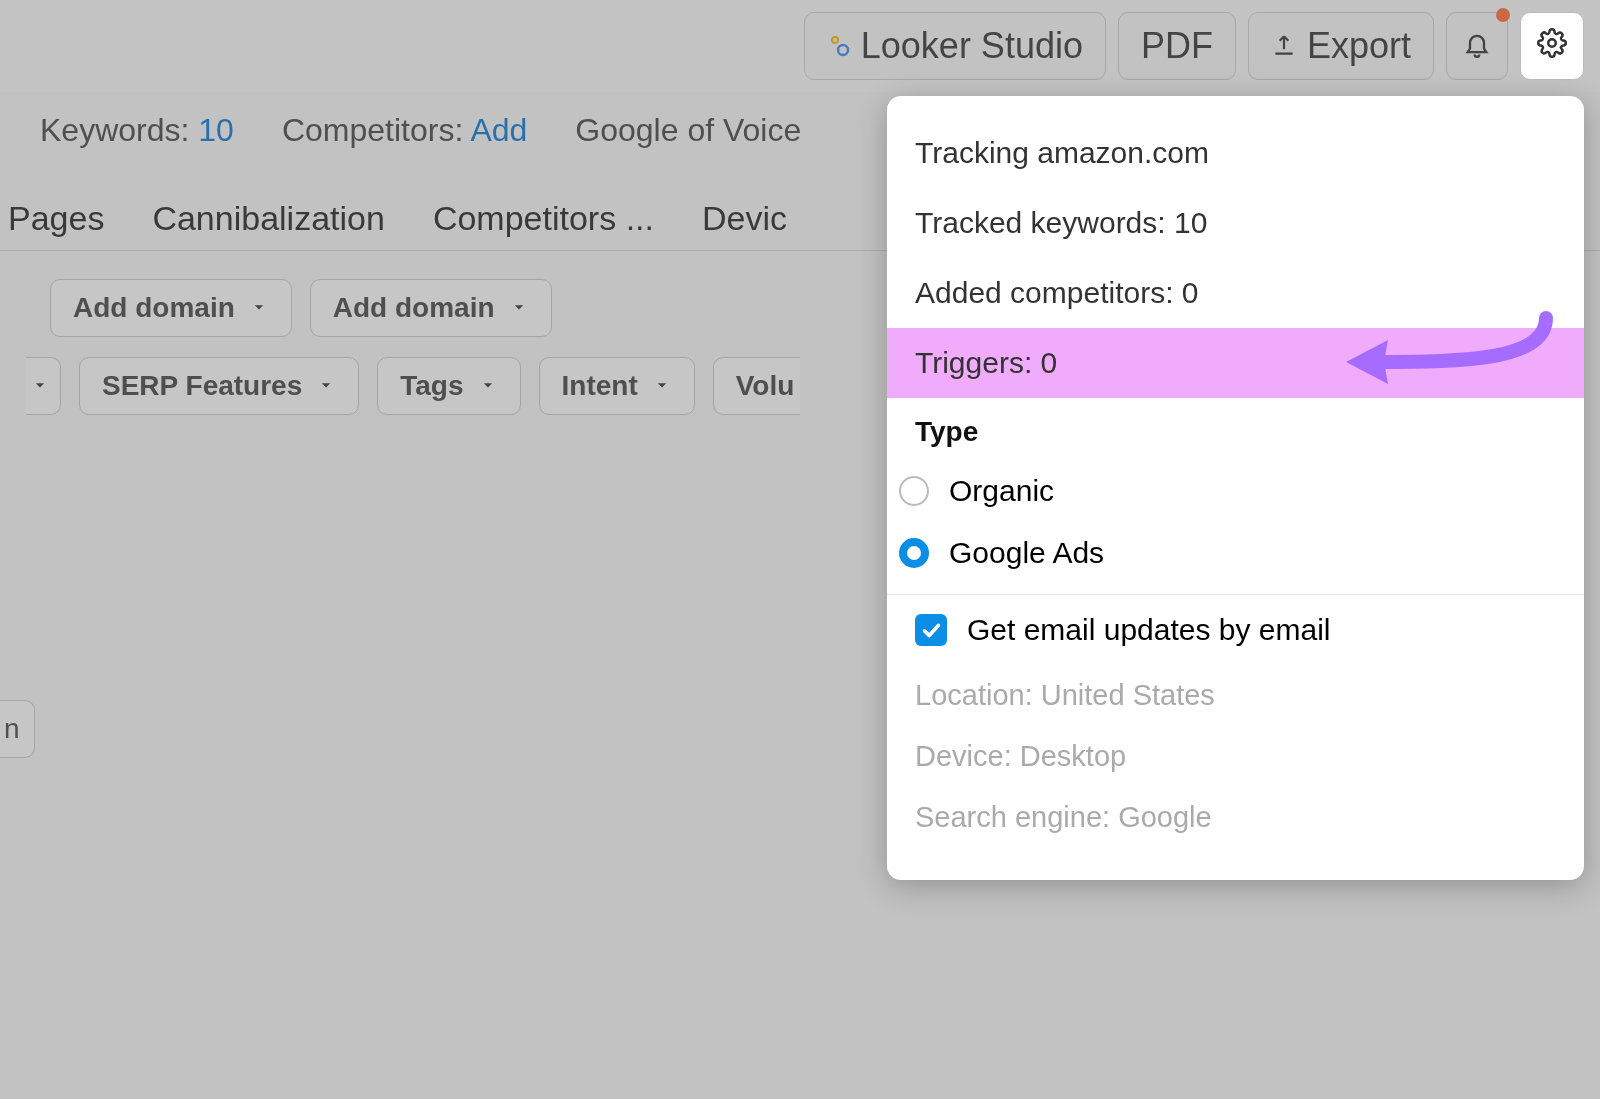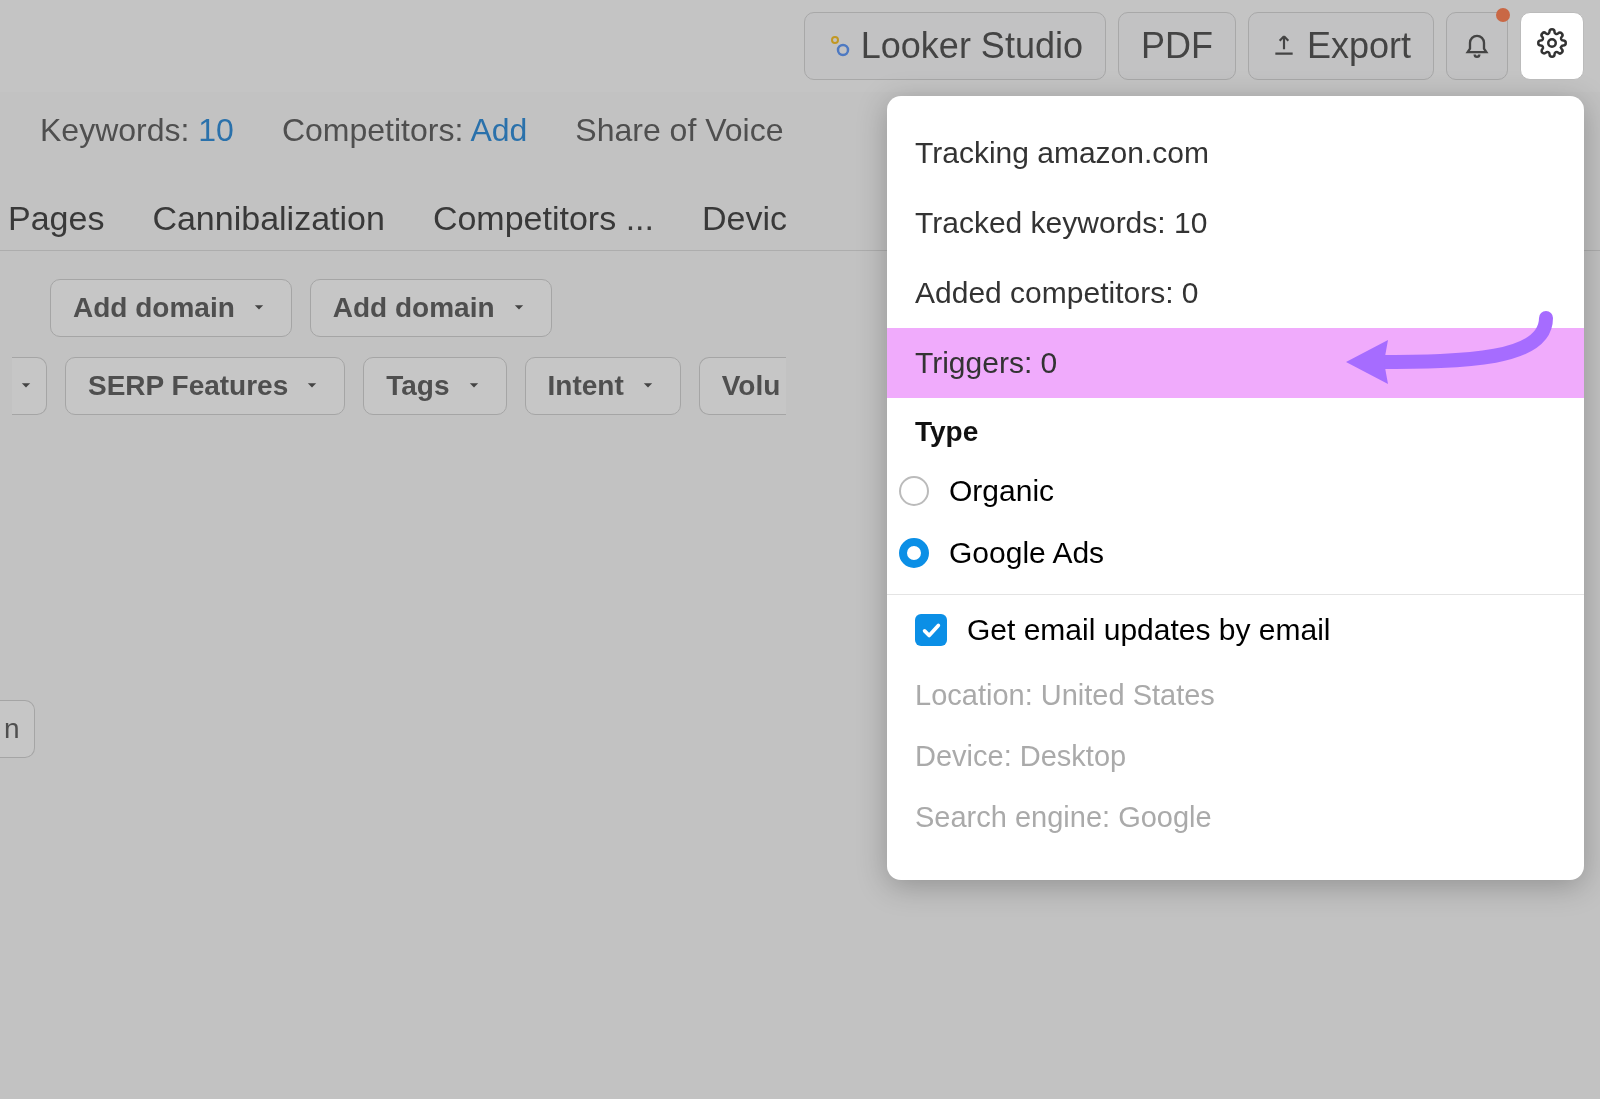--- a/index.html
+++ b/index.html
@@ -84,21 +84,21 @@
     }
     .filters-row {
       display: flex;
       gap: 18px;
       padding: 28px 50px 10px 50px;
       flex-wrap: wrap;
     }
     .filters-row2 {
       display: flex;
       gap: 18px;
-      padding: 10px 8px 10px 12px;
+      padding: 10px 8px 10px 26px;
       flex-wrap: wrap;
     }
     .filter-btn {
       display: inline-flex;
       align-items: center;
       gap: 14px;
       padding: 12px 22px;
       border: 1px solid #c8c8c8;
       border-radius: 10px;
       background: #fafafa;
@@ -264,21 +264,21 @@
 </div>
 
 <div class="stats-row">
   <span>
     <span>Keywords: </span><span class="link">10</span>
   </span>
   <span>
     <span>Competitors: </span><span class="link">Add</span>
   </span>
   <span>
-    <span>Share of Voice</span>
+    <span>Google of Voice</span>
   </span>
 </div>
 
 <div class="tabs-row">
   <span>Pages</span>
   <span>Cannibalization</span>
   <span>Competitors ...</span>
   <span>Devic</span>
 </div>
 

